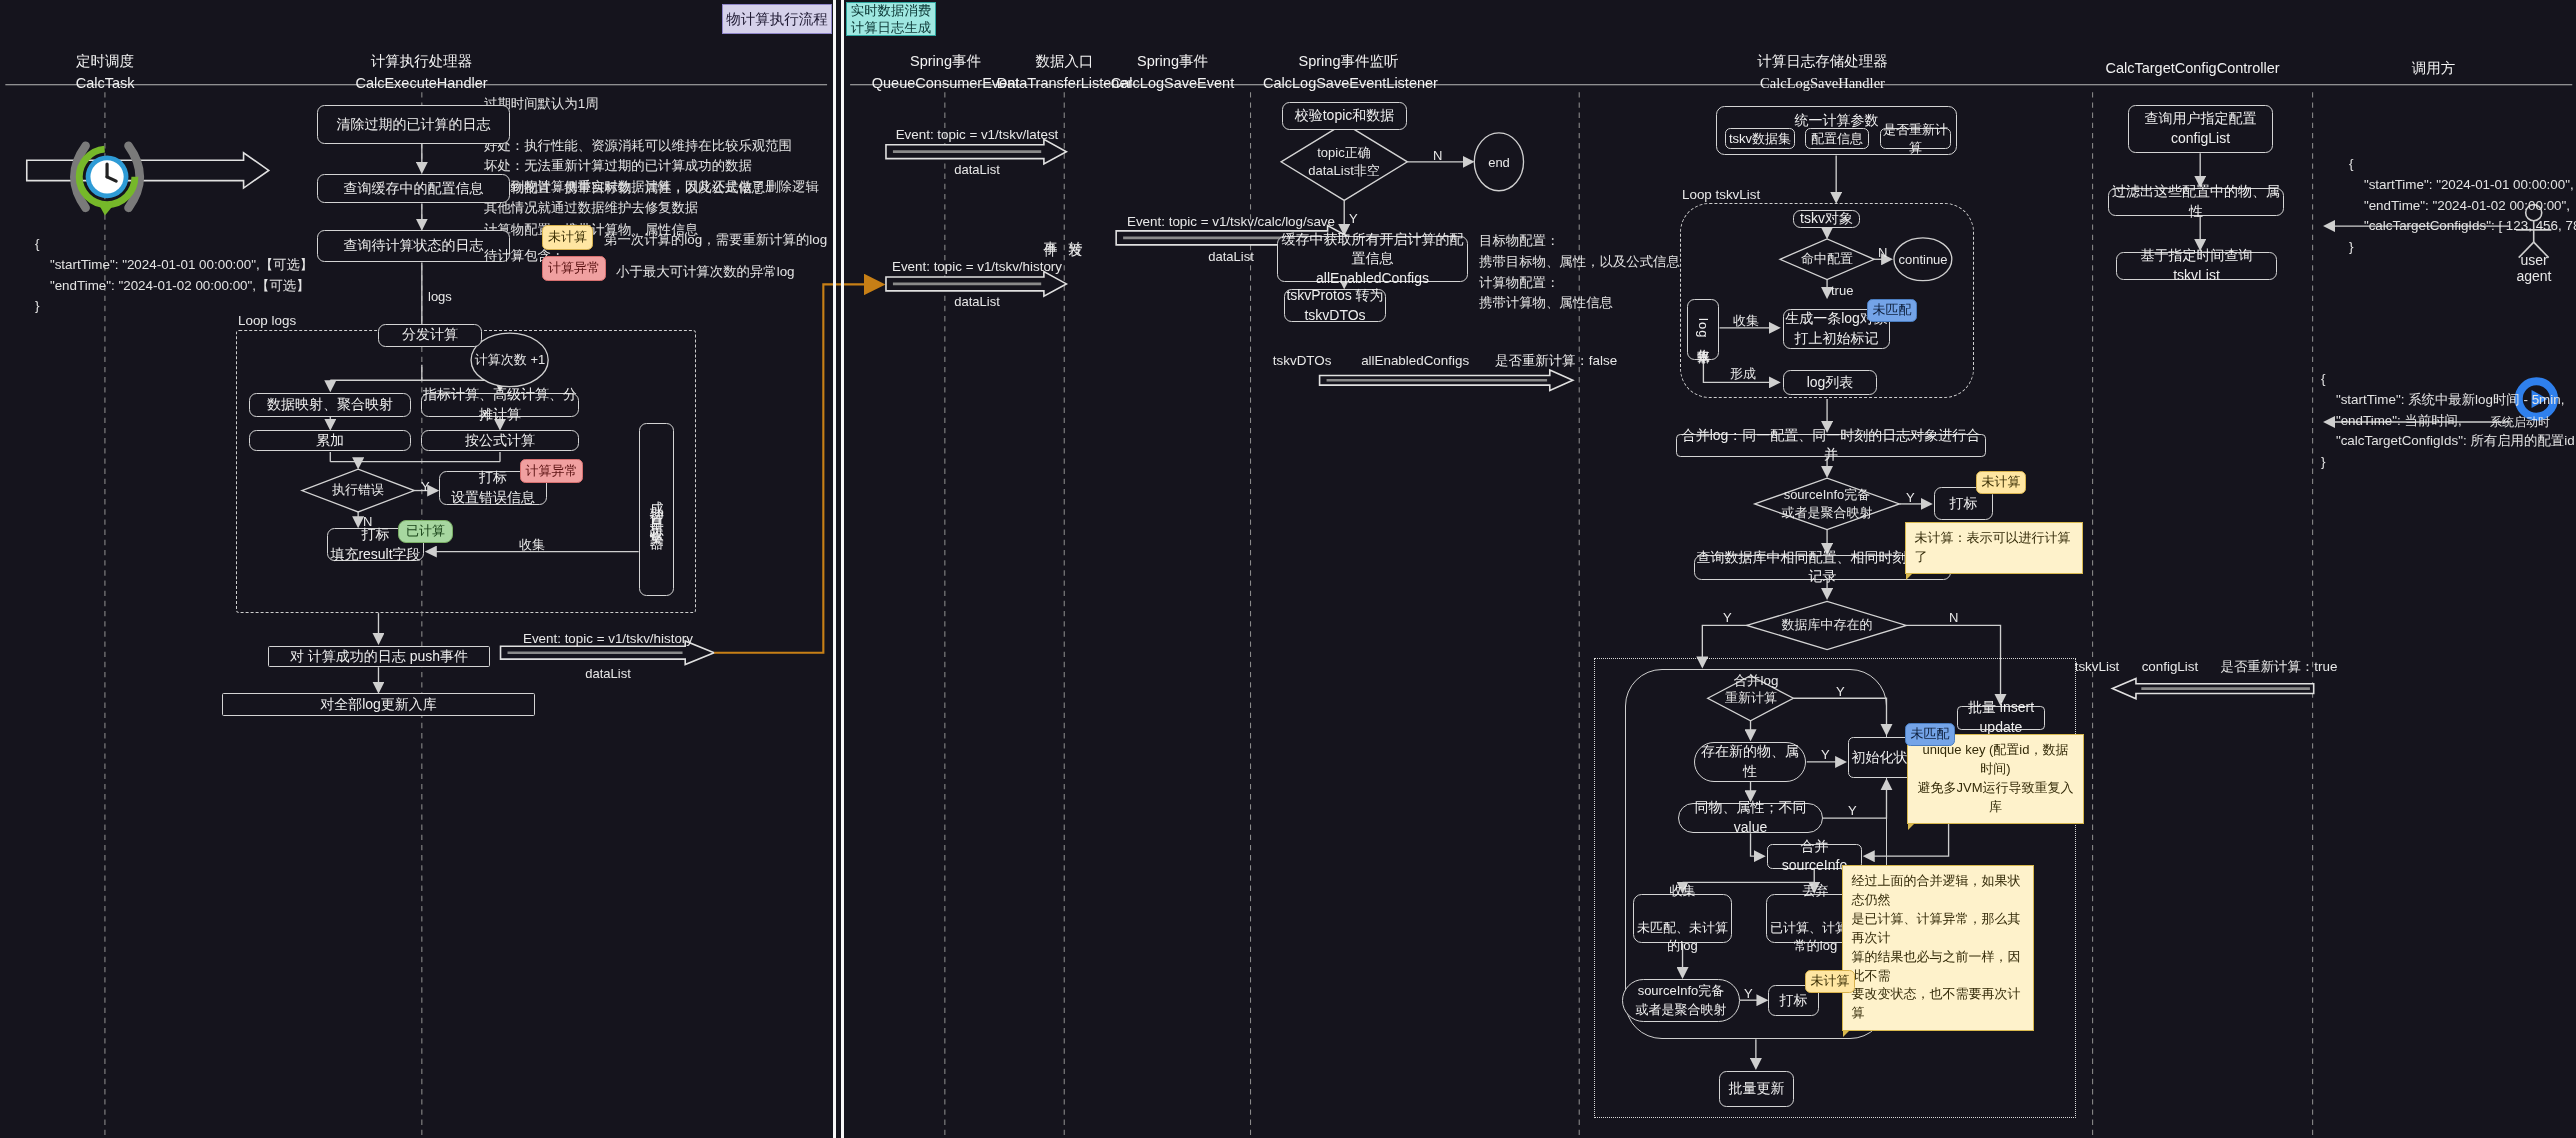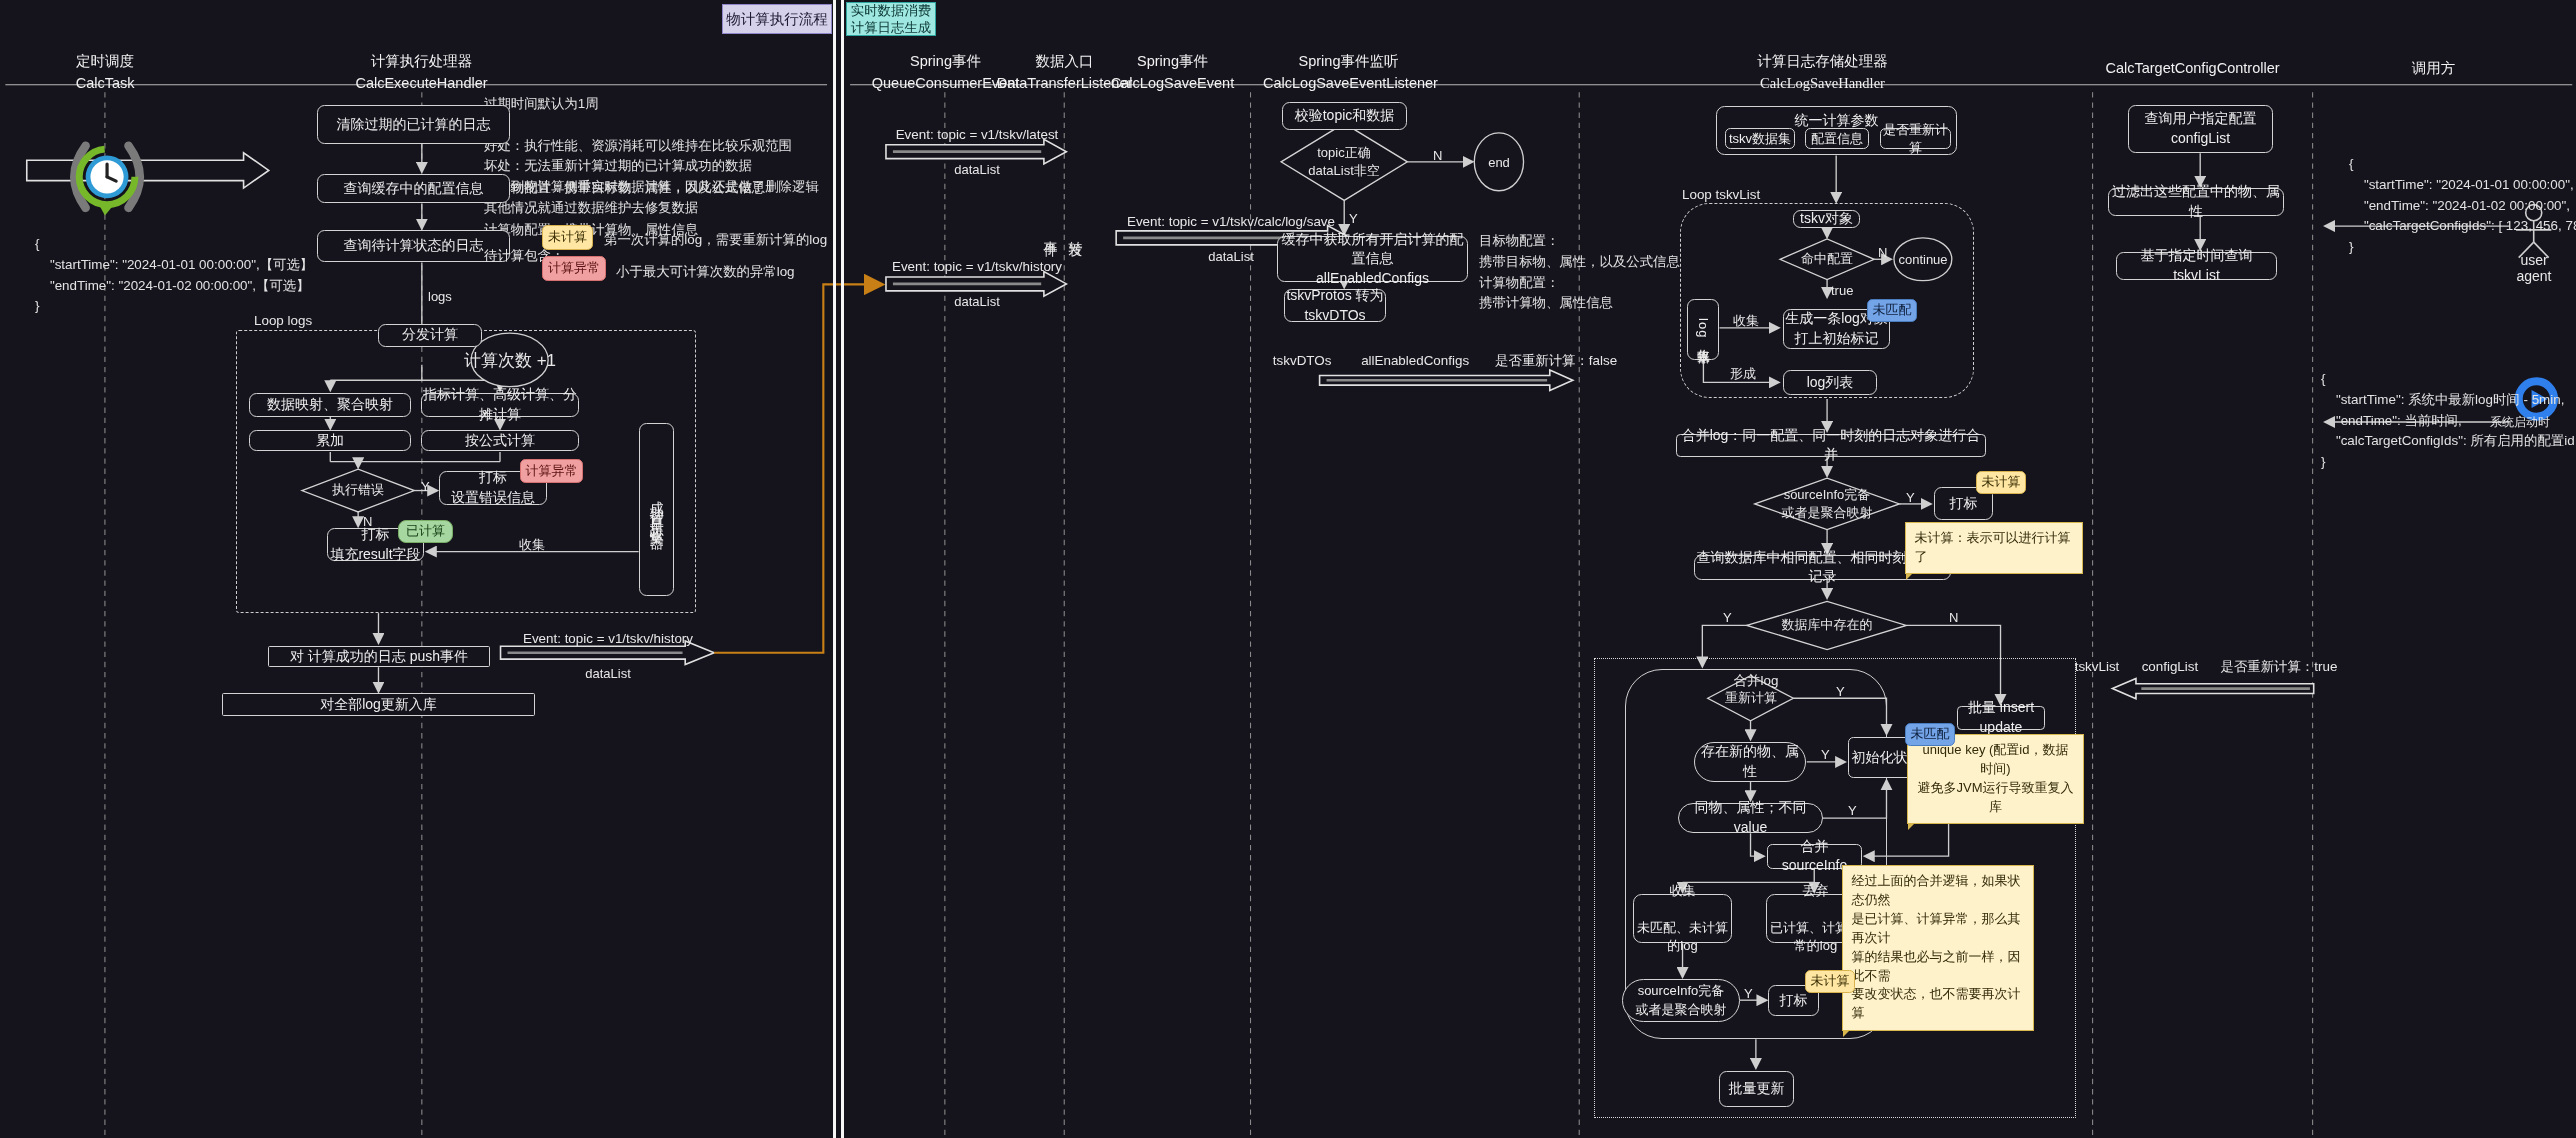--- a/index.html
+++ b/index.html
@@ -257,24 +257,24 @@
 
   <div class="box" style="left:317px;top:230px;width:193px;height:32px;">查询待计算状态的日志</div>
   <div class="lbl" style="left:484px;top:247px;font-size:13.4px;">待计算包含：</div>
   <div class="badge yellow" style="left:542px;top:225px;width:51px;height:24.6px;">未计算</div>
   <div class="note" style="left:604px;top:230px;">第一次计算的log，需要重新计算的log</div>
   <div class="badge red" style="left:542px;top:256px;width:64px;height:24.6px;">计算异常</div>
   <div class="note" style="left:616px;top:262px;">小于最大可计算次数的异常log</div>
   <div class="lbl" style="left:428px;top:289px;">logs</div>
 
   <div class="frame" style="left:236px;top:330px;width:460px;height:283px;border:1.1px dashed #cfcfcf;border-radius:3.2px;"></div>
-  <div class="lbl" style="left:254px;top:313px;font-size:13.4px;">Loop logs</div>
+  <div class="lbl" style="left:238px;top:313px;font-size:13.4px;">Loop logs</div>
 
   <div class="box" style="left:378px;top:324px;width:104px;height:22.5px;">分发计算</div>
-  <div class="lbl ctr" style="left:510px;top:360px;font-size:17px;">计算次数 +1</div>
+  <div class="lbl ctr" style="left:510px;top:360px;font-size:13px;">计算次数 +1</div>
 
   <div class="box" style="left:249px;top:393px;width:162px;height:23.6px;">数据映射、聚合映射</div>
   <div class="box" style="left:421px;top:393px;width:158px;height:23.6px;">指标计算、高级计算、分摊计算</div>
   <div class="box" style="left:249px;top:430px;width:162px;height:21.4px;">累加</div>
   <div class="box" style="left:421px;top:430px;width:158px;height:21.4px;">按公式计算</div>
 
   <div class="lbl ctr" style="left:358px;top:490px;">执行错误</div>
   <div class="lbl" style="left:421px;top:479px;">Y</div>
   <div class="lbl" style="left:363px;top:514px;">N</div>
 

